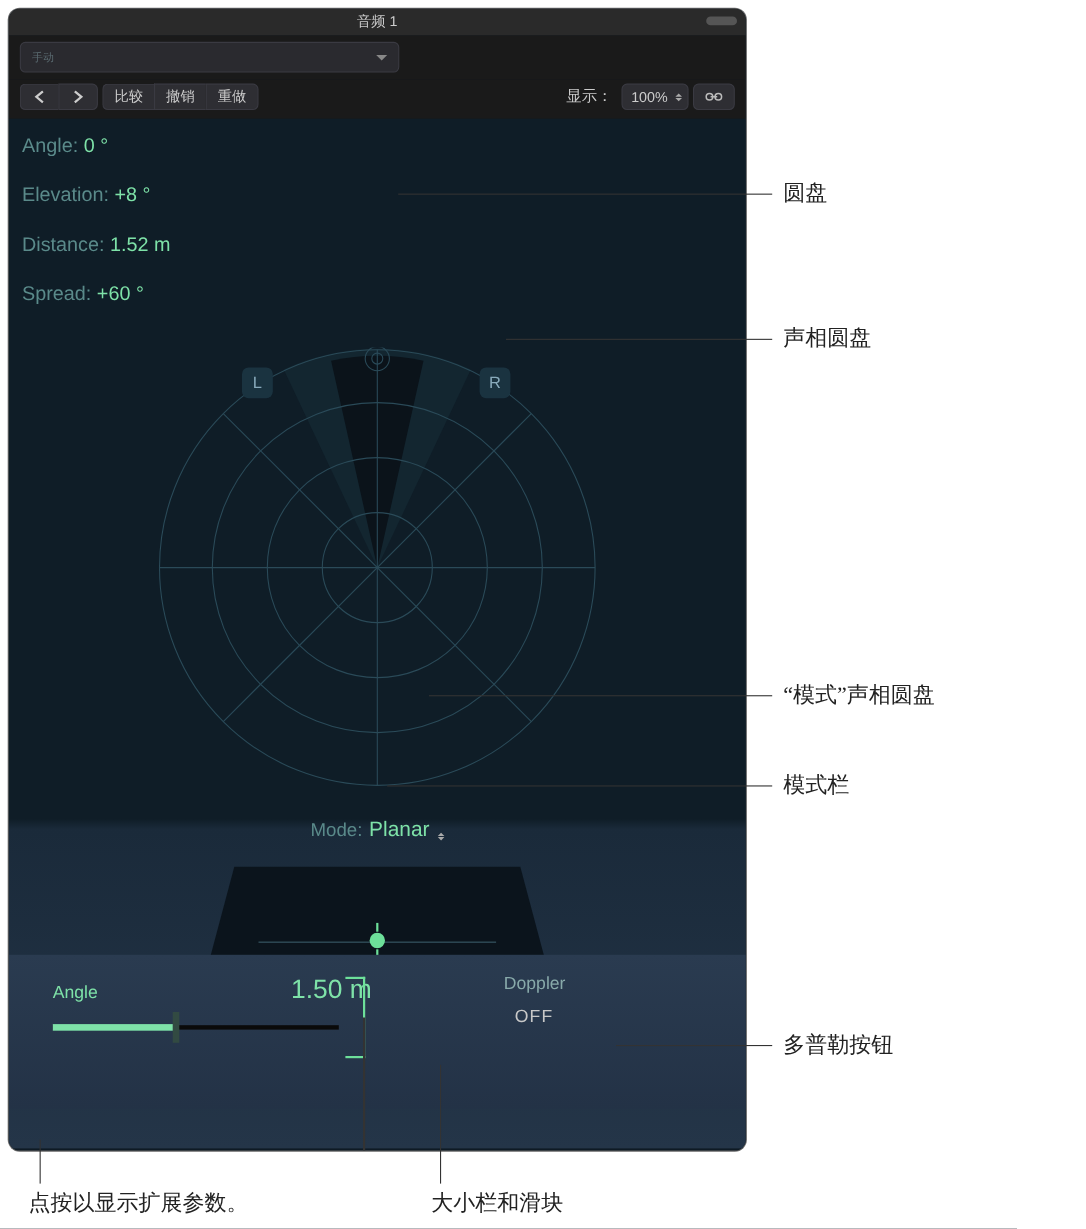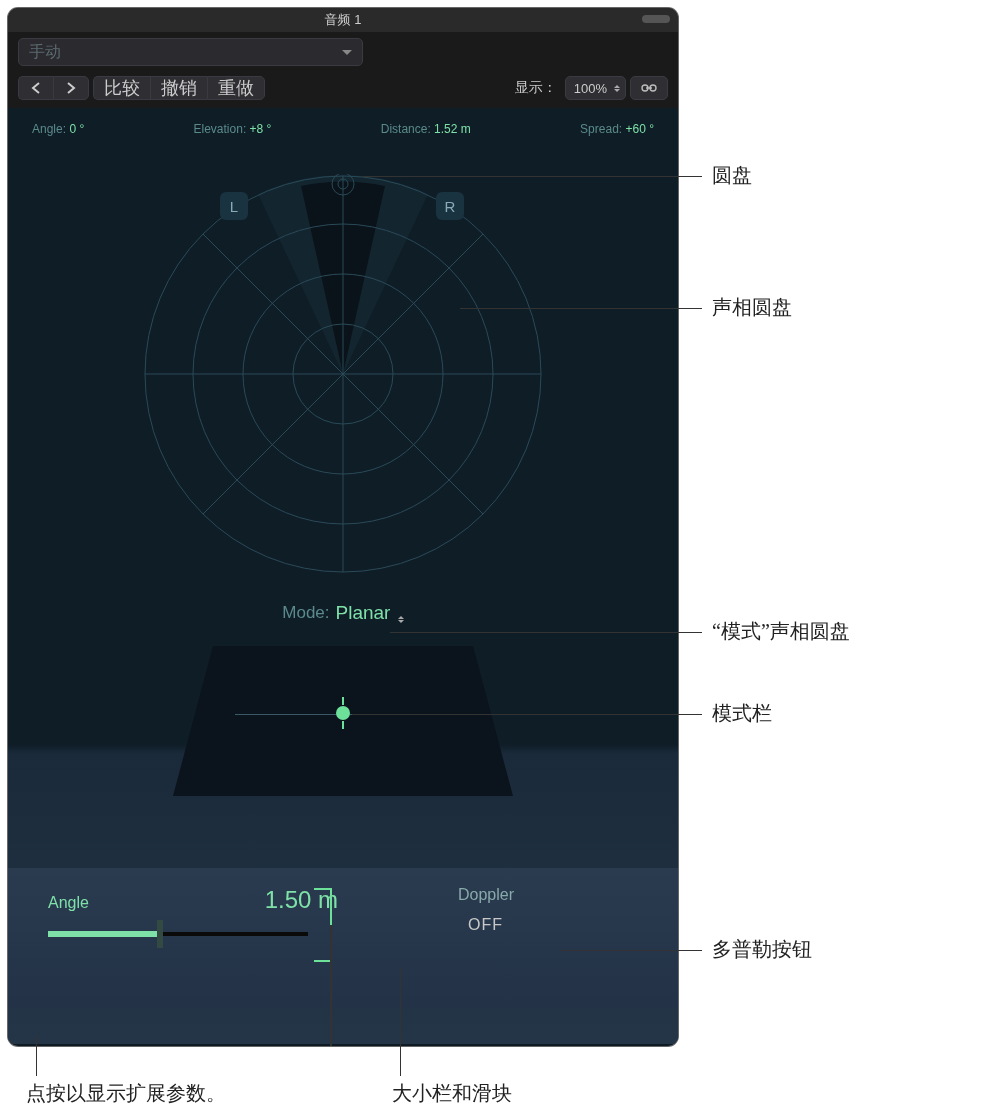--- a/index.html
+++ b/index.html
@@ -40,21 +40,21 @@
   .preset-select {
     width: 345px;
     height: 28px;
     background: #2a2a2f;
     border: 1px solid #3a3a42;
     border-radius: 5px;
     display: flex;
     align-items: center;
     padding: 0 10px;
     color: #5a6a70;
-    font-size: 16px;
+    font-size: 10px;
     position: relative;
   }
   .chevron-down {
     position: absolute;
     right: 10px;
     width: 0; height: 0;
     border-left: 5px solid transparent;
     border-right: 5px solid transparent;
     border-top: 5px solid #888;
   }
@@ -64,21 +64,21 @@
     align-items: center;
     padding: 4px 10px 8px;
     gap: 4px;
   }
   .tb-btn {
     height: 24px;
     background: #2e2e33;
     border: 1px solid #3a3a42;
     border-radius: 5px;
     color: #ccc;
-    font-size: 18px;
+    font-size: 13px;
     display: flex;
     align-items: center;
     justify-content: center;
     padding: 0 10px;
     cursor: pointer;
   }
   .tb-btn.arrow { padding: 0 12px; }
   .tb-group { display: flex; gap: 0; }
   .tb-group .tb-btn { border-radius: 0; border-right-width: 0; }
   .tb-group .tb-btn:first-child { border-top-left-radius: 5px; border-bottom-left-radius: 5px; }
@@ -112,24 +112,25 @@
     color: #aaa;
   }
 
   .plugin-body {
     position: relative;
     height: calc(100% - 24px - 42px - 36px);
     background: linear-gradient(180deg, #0f1d27 0%, #0f1d27 68%, #1a2a3a 69%, #243548 100%);
   }
   .param-row {
     display: flex;
-    padding: 14px 24px 6px;
+    padding: 14px 12px 6px;
     gap: 24px;
-    font-size: 12px;
+    font-size: 18px;
     justify-content: space-between;
+    flex-direction: column;
   }
   .param { white-space: nowrap; }
   .param-label { color: #5a8a8a; }
   .param-value { color: #7ee2a8; }
 
   .pan-area {
     position: relative;
     width: 100%;
     height: 440px;
   }

